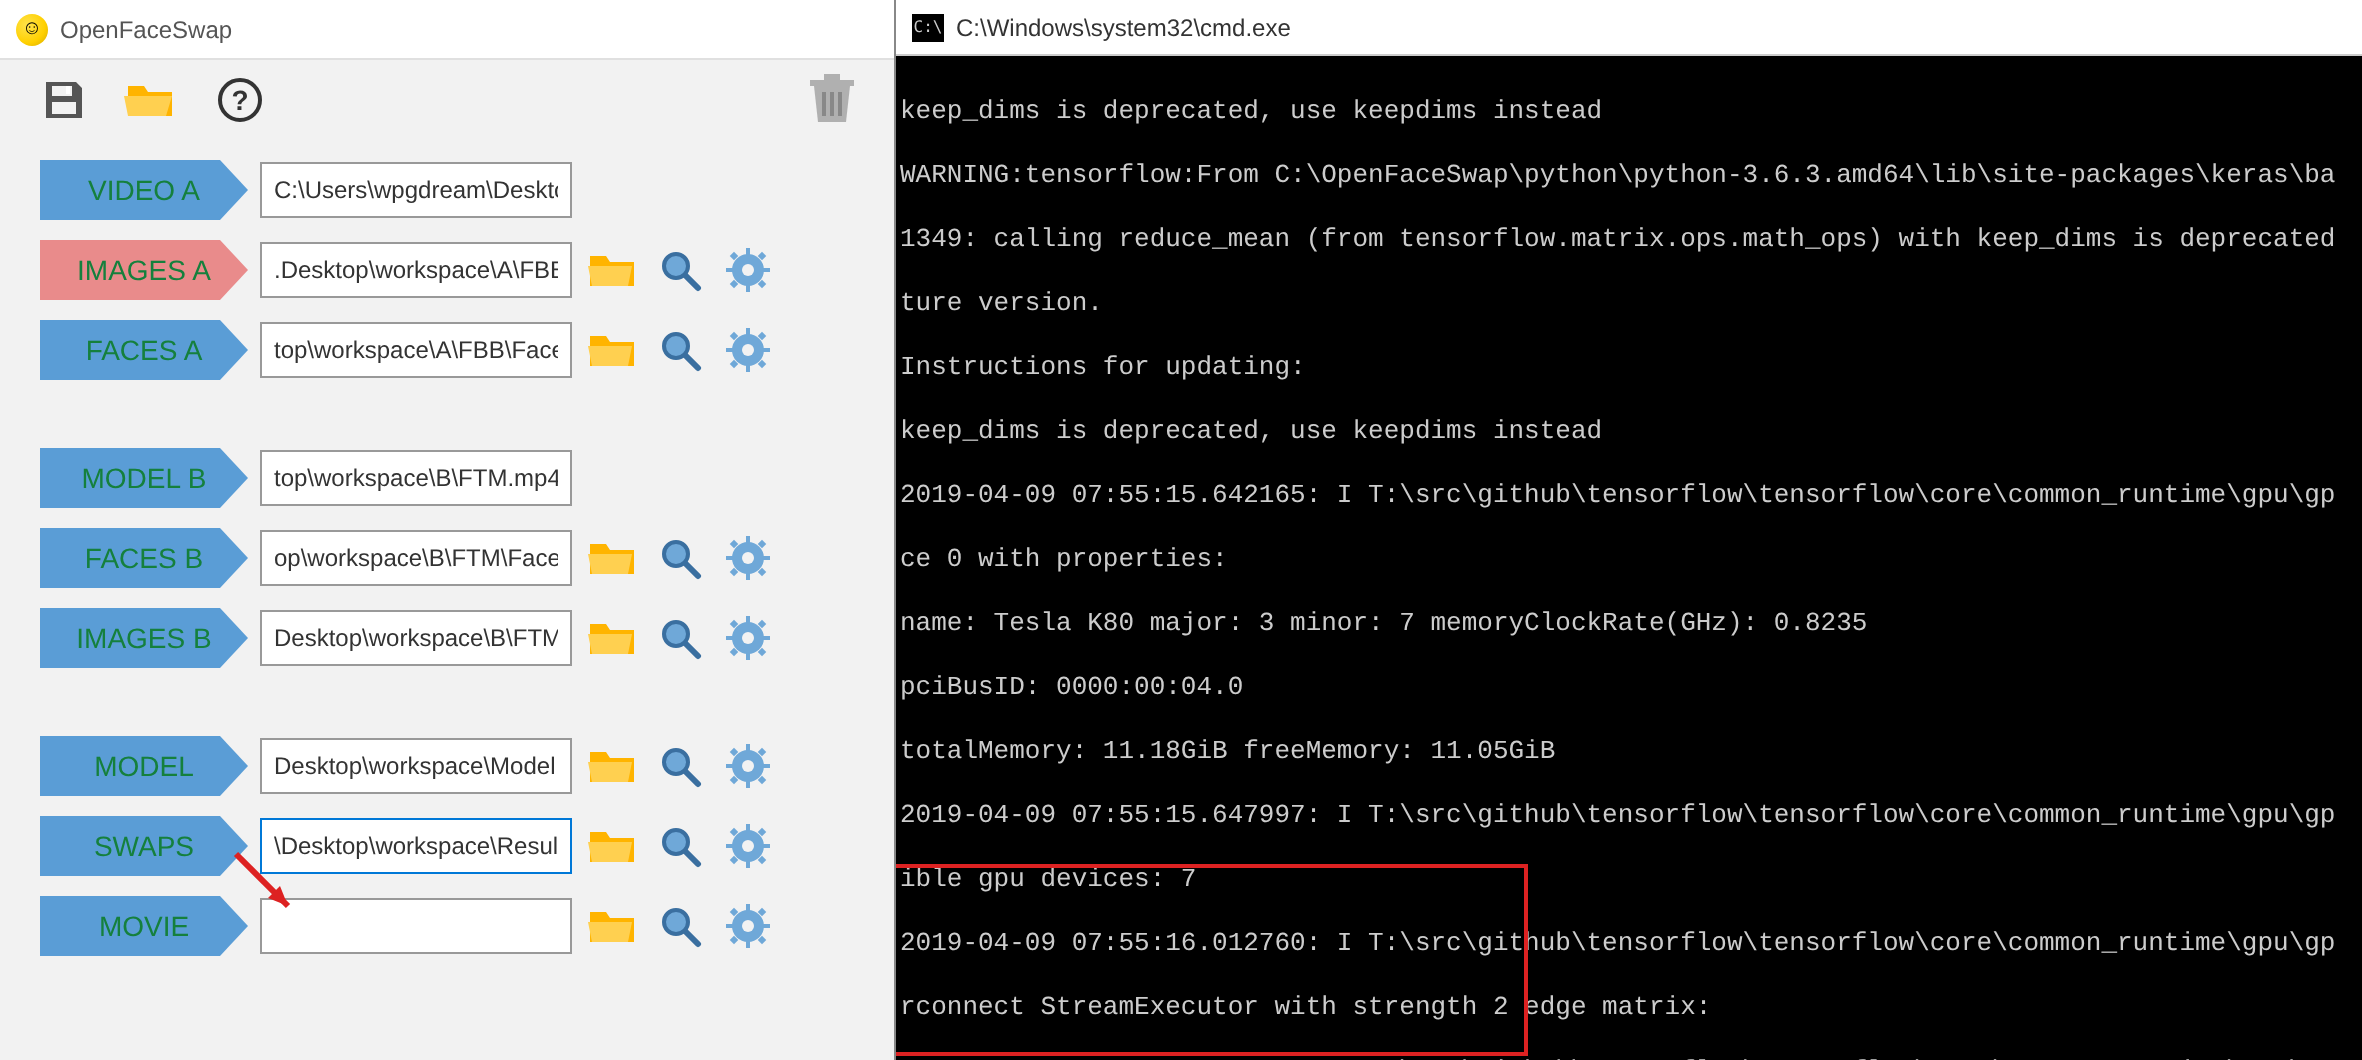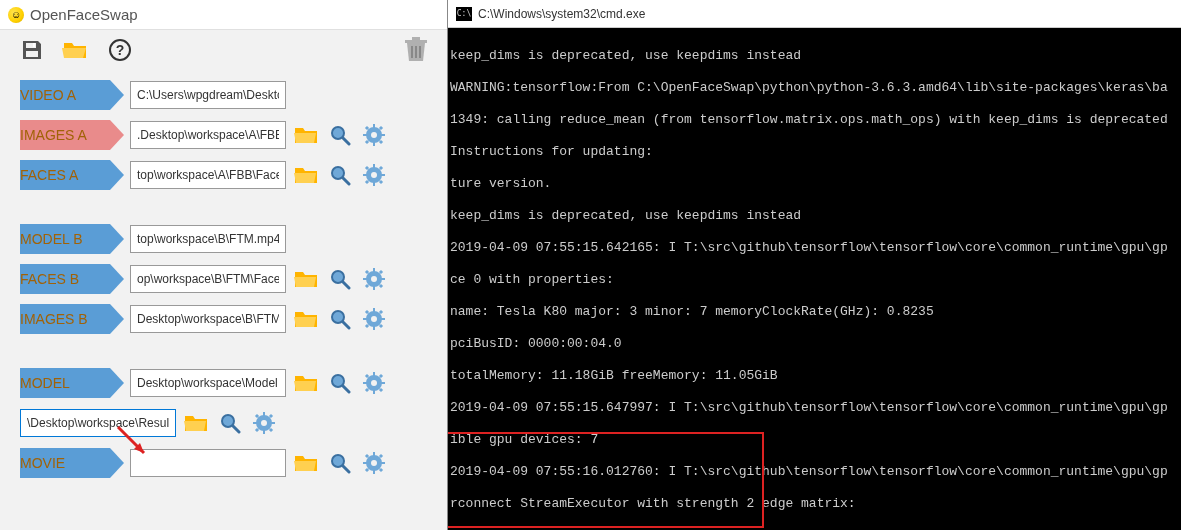--- a/index.html
+++ b/index.html
@@ -30,21 +30,21 @@
     .titlebar .app-icon {
       width: 16px; height: 16px;
       border-radius: 50%;
       background: radial-gradient(circle at 35% 35%, #ffe34d 0%, #ffd000 60%, #d4a800 100%);
       margin-right: 6px;
       display: inline-flex;
       align-items: center;
       justify-content: center;
       font-size: 10px;
     }
-    .titlebar .title { color: #555; font-size: 15px; }
+    .titlebar .title { color: #555; font-size: 12px; }
     .toolbar {
       height: 40px;
       display: flex;
       align-items: center;
       padding: 6px 20px;
       gap: 18px;
     }
     .toolbar .save-icon svg,
     .toolbar .folder-icon svg,
     .toolbar .help-icon svg,
@@ -61,21 +61,22 @@
       align-items: center;
       gap: 6px;
       height: 34px;
     }
     .label-btn {
       width: 104px;
       height: 30px;
       position: relative;
       display: flex;
       align-items: center;
-      color: #a16207;
+      justify-content: center;
+      color: #15803d;
       font-size: 14px;
       font-weight: 500;
       cursor: pointer;
     }
     .label-btn svg { position: absolute; left:0; top:0; }
     .label-btn span { position: relative; z-index:1; }
     .path-input {
       width: 156px;
       height: 28px;
       border: 1px solid #999;
@@ -391,20 +392,26 @@
               <rect x="18" y="10" width="4" height="2"></rect>
               <rect x="2.5" y="2.5" width="3" height="3" transform="rotate(45 4 4)"></rect>
               <rect x="16.5" y="16.5" width="3" height="3" transform="rotate(45 18 18)"></rect>
               <rect x="16.5" y="2.5" width="3" height="3" transform="rotate(45 18 4)"></rect>
               <rect x="2.5" y="16.5" width="3" height="3" transform="rotate(45 4 18)"></rect>
             </g>
           </svg>
         </span>
     </div>
     <div class="row">
+      <div class="label-btn">
+        <svg width="104" height="30">
+            <polygon points="0,0 90,0 104,15 90,30 0,30" fill="#5a9dd6"></polygon>
+          </svg>
+        <span>SWAPS</span>
+      </div>
       <input class="path-input highlight" value="\Desktop\workspace\Result" style="">
       <span class="icon-btn">
           <svg width="24" height="20" viewBox="0 0 24 20">
             <path fill="#ffb400" d="M1 3h8l2 3h12v12H1z"></path>
             <path fill="#ffd050" d="M0 8h22l-2 10H2z"></path>
           </svg>
         </span>
       <span class="icon-btn">
           <svg width="22" height="22" viewBox="0 0 22 22">
             <circle cx="9" cy="9" r="6" fill="#6fa8d8" stroke="#3a6fa0" stroke-width="2"></circle>
@@ -475,22 +482,22 @@
 
 <div class="right-panel">
   <div class="cmd-titlebar">
     <span class="cmd-icon">C:\</span>
     <span>C:\Windows\system32\cmd.exe</span>
   </div>
   <div class="cmd-body">
 <div>keep_dims is deprecated, use keepdims instead</div>
 <div>WARNING:tensorflow:From C:\OpenFaceSwap\python\python-3.6.3.amd64\lib\site-packages\keras\ba</div>
 <div>1349: calling reduce_mean (from tensorflow.matrix.ops.math_ops) with keep_dims is deprecated</div>
+<div>ture version.</div>
 <div>Instructions for updating:</div>
-<div>ture version.</div>
 <div>keep_dims is deprecated, use keepdims instead</div>
 <div>2019-04-09 07:55:15.642165: I T:\src\github\tensorflow\tensorflow\core\common_runtime\gpu\gp</div>
 <div>ce 0 with properties:</div>
 <div>name: Tesla K80 major: 3 minor: 7 memoryClockRate(GHz): 0.8235</div>
 <div>pciBusID: 0000:00:04.0</div>
 <div>totalMemory: 11.18GiB freeMemory: 11.05GiB</div>
 <div>2019-04-09 07:55:15.647997: I T:\src\github\tensorflow\tensorflow\core\common_runtime\gpu\gp</div>
 <div>ible gpu devices: 7</div>
 <div>2019-04-09 07:55:16.012760: I T:\src\github\tensorflow\tensorflow\core\common_runtime\gpu\gp</div>
 <div>rconnect StreamExecutor with strength 2 edge matrix:</div>

